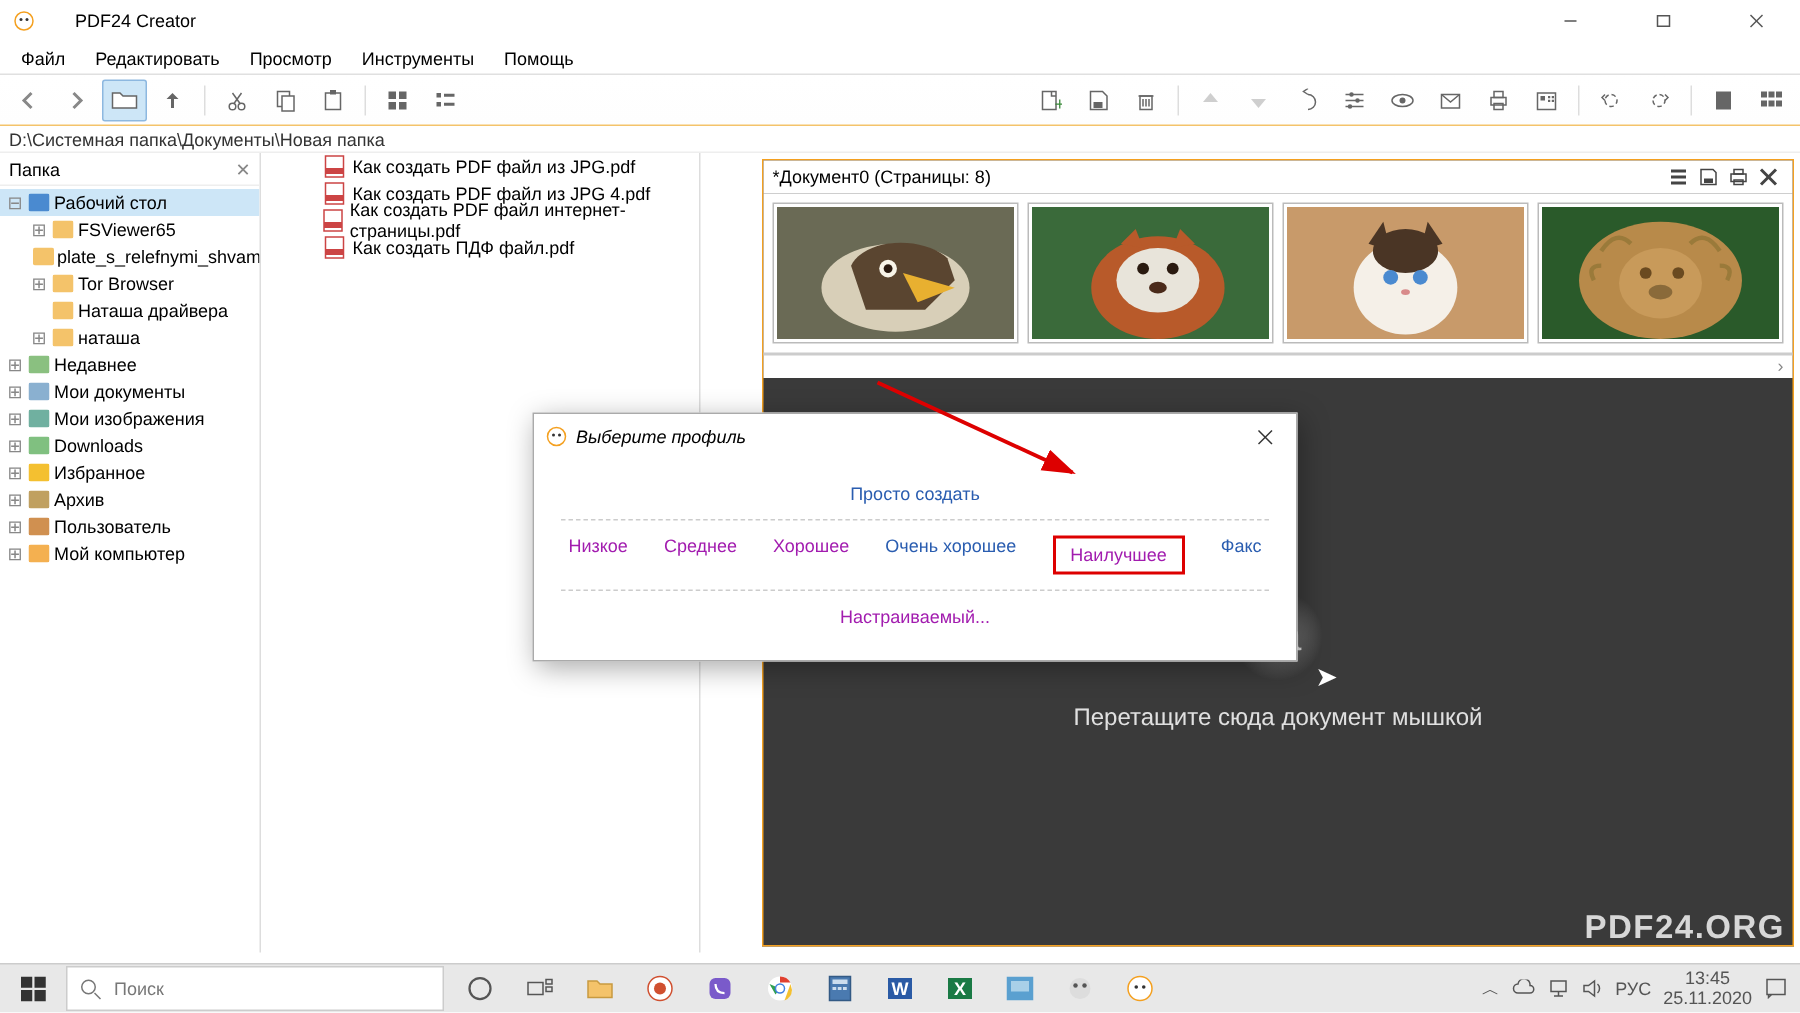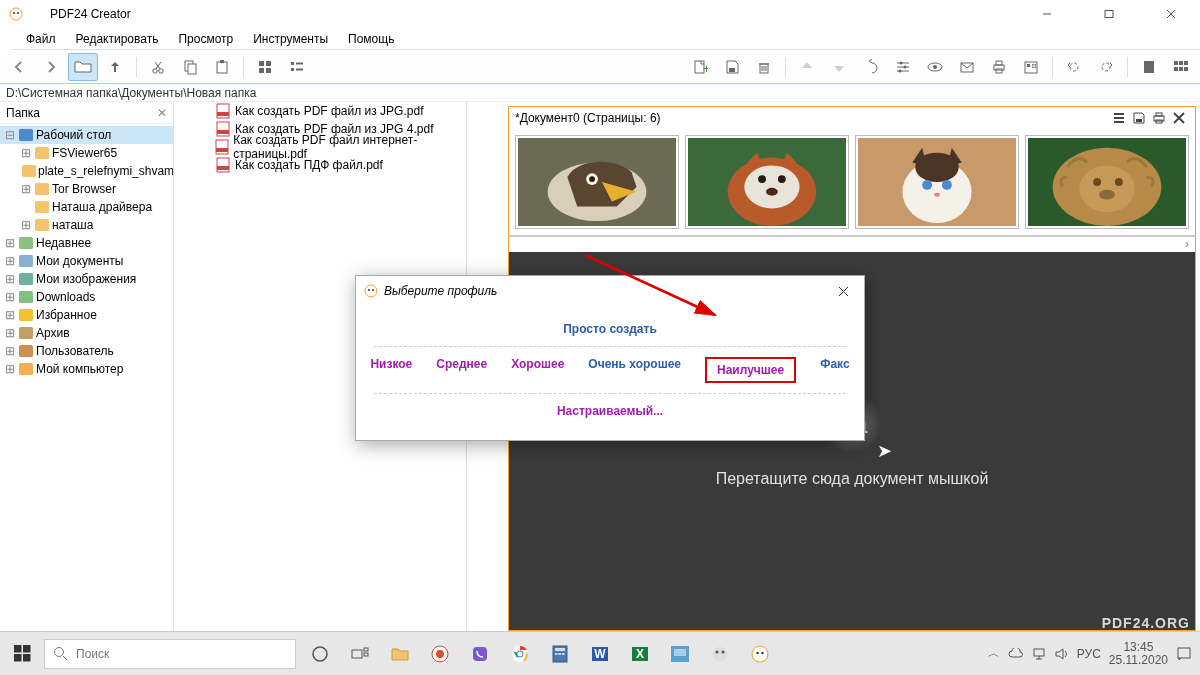--- a/index.html
+++ b/index.html
@@ -1,21 +1,21 @@
 <!DOCTYPE html>
 <html><head>
 <meta charset="utf-8">
 <style>
 * { margin:0; padding:0; box-sizing:border-box; font-family:"Segoe UI",Tahoma,sans-serif; font-size:12px; }
 body { width:1200px; height:675px; background:#fff; overflow:hidden; position:relative; }
 .titlebar { height:28px; display:flex; align-items:center; padding:0 8px; background:#fff;gap:20px; }
 .titlebar .ico { width:16px; height:16px; margin-right:6px; display:inline-flex; align-items:center; justify-content:center; }
 .titlebar .spacer { flex:1; }
 .winbtn { width:42px; height:28px; display:inline-flex; align-items:center; justify-content:center; color:#555; }
-.menubar { height:22px; display:flex; align-items:center; padding:0 4px; border-bottom:1px solid #e0e0e0;margin-left:12px; }
+.menubar { height:22px; display:flex; align-items:center; padding:0 4px; border-bottom:1px solid #e0e0e0; }
 .menubar span { padding:2px 10px; cursor:default; }
 .toolbar { height:34px; display:flex; align-items:center; padding:0 4px; gap:2px; border-bottom:1px solid #f4c36a; background:linear-gradient(#fff,#fefefe); }
 .tbtn { width:30px; height:28px; display:inline-flex; align-items:center; justify-content:center; color:#555; border:1px solid transparent; border-radius:2px; }
 .tbtn.active { background:#cde6f7; border-color:#8db8e0; }
 .tsep { width:1px; height:20px; background:#ddd; margin:0 4px; }
 .pathbar { height:18px; padding:0 6px; font-size:11px; color:#333; background:#fff; border-bottom:1px solid #eee; display:flex; align-items:center; }
 .main { display:flex; height:calc(100% - 28px - 22px - 34px - 18px - 40px);gap:37px; }
 .left { width:174px; border-right:1px solid #ddd; display:flex; flex-direction:column; }
 .left-hdr { height:22px; display:flex; align-items:center; padding:0 6px; border-bottom:1px solid #eee; }
 .left-hdr .x { margin-left:auto; color:#888; cursor:default; }
@@ -36,33 +36,33 @@
 .thumb { width:164px; height:94px; border:1px solid #bbb; padding:2px; }
 .thumb-inner { width:100%; height:100%; position:relative; overflow:hidden; }
 .drop { flex:1; display:flex; flex-direction:column; align-items:center; justify-content:center; color:#ccc; }
 .drop .logo { width:60px; height:60px; border-radius:50%; background:radial-gradient(circle,#888,#3a3a3a 70%); display:flex; align-items:center; justify-content:center; font-size:28px; color:#ddd; margin-bottom:16px; position:relative; }
 .drop .cur { position:absolute; right:-10px; bottom:-8px; color:#fff; font-size:18px; }
 .sb { height:16px; background:#fff; border-top:1px solid #ccc; display:flex; }
 .sb .tr { margin-left:auto; width:16px; text-align:center; color:#888; }
 .dialog { position:absolute; left:355px; top:275px; width:510px; background:#fff; border:1px solid #aaa; box-shadow:2px 4px 18px rgba(0,0,0,.35); z-index:30; }
 .dlg-title { height:30px; display:flex; align-items:center; padding:0 8px;font-style:italic; }
 .dlg-title .x { margin-left:auto; width:26px; height:22px; display:inline-flex; align-items:center; justify-content:center; }
-.dlg-body { padding:8px 0 14px;font-weight:bold; }
+.dlg-body { padding:8px 0 14px; }
 .dlg-row { display:flex; justify-content:center; gap:24px; padding:8px 0; }
 .dlg-lbl { color:#a21caf; cursor:default; }
 .dlg-lbl.blue { color:#2a5db0; }
 .dlg-best { border:2px solid #d00; padding:4px 10px; }
 .arrow { position:absolute; left:580px; top:250px; z-index:31; pointer-events:none; }
-.taskbar { position:absolute; left:0; bottom:0; width:100%; height:44px; background:#e8e8e8; display:flex; align-items:center; border-top:1px solid #ccc; }
+.taskbar { position:absolute; left:0; bottom:0; width:100%; height:33px; background:#e8e8e8; display:flex; align-items:center; border-top:1px solid #ccc; }
 .taskbar .start { width:44px; height:40px; display:inline-flex; align-items:center; justify-content:center; }
 .taskbar .search { flex:0 0 252px; height:30px; margin:0 4px 0 0; background:#fff; border:1px solid #ccc; display:flex; align-items:center; padding:0 8px; color:#777; }
 .taskbar .tico { width:40px; height:40px; display:inline-flex; align-items:center; justify-content:center; }
 .taskbar .tray { margin-left:auto; display:flex; align-items:center; gap:8px; padding:0 8px; color:#555; font-size:11px; }
 .taskbar .clock { text-align:center; line-height:13px; }
-.watermark { position:absolute; right:10px; bottom:44px; color:#d7d7d7; font-size:14px; font-weight:600; letter-spacing:1px; z-index:2; }
+.watermark { position:absolute; right:10px; bottom:44px; color:#d7d7d7; font-size:22px; font-weight:600; letter-spacing:1px; z-index:2; }
 svg { display:block; }
 </style>
 </head>
 <body>
 
 <div class="titlebar">
   <span class="ico">
       <svg width="14" height="14" viewBox="0 0 14 14">
         <circle cx="7" cy="7" r="6" fill="#fff" stroke="#f4a020"></circle>
         <circle cx="5" cy="6" r="1" fill="#333"></circle>
@@ -444,21 +444,21 @@
             <rect x="1" y="9" width="12" height="4" fill="#c44"></rect>
           </svg>
         </span>
         <span>Как создать ПДФ файл.pdf</span>
       </div>
     </div>
 
   <div class="right">
     <div class="doc-area">
       <div class="doc-hdr">
-        <span>*Документ0 (Страницы: 6)</span>
+        <span>*Документ0 (Страницы: 8)</span>
         <span class="sp"></span>
         <span class="db">
             <svg width="14" height="14">
               <line x1="2" y1="3" x2="12" y2="3" stroke="#444" stroke-width="2"></line>
               <line x1="2" y1="7" x2="12" y2="7" stroke="#444" stroke-width="2"></line>
               <line x1="2" y1="11" x2="12" y2="11" stroke="#444" stroke-width="2"></line>
             </svg>
           </span>
         <span class="db">
             <svg width="14" height="14">

